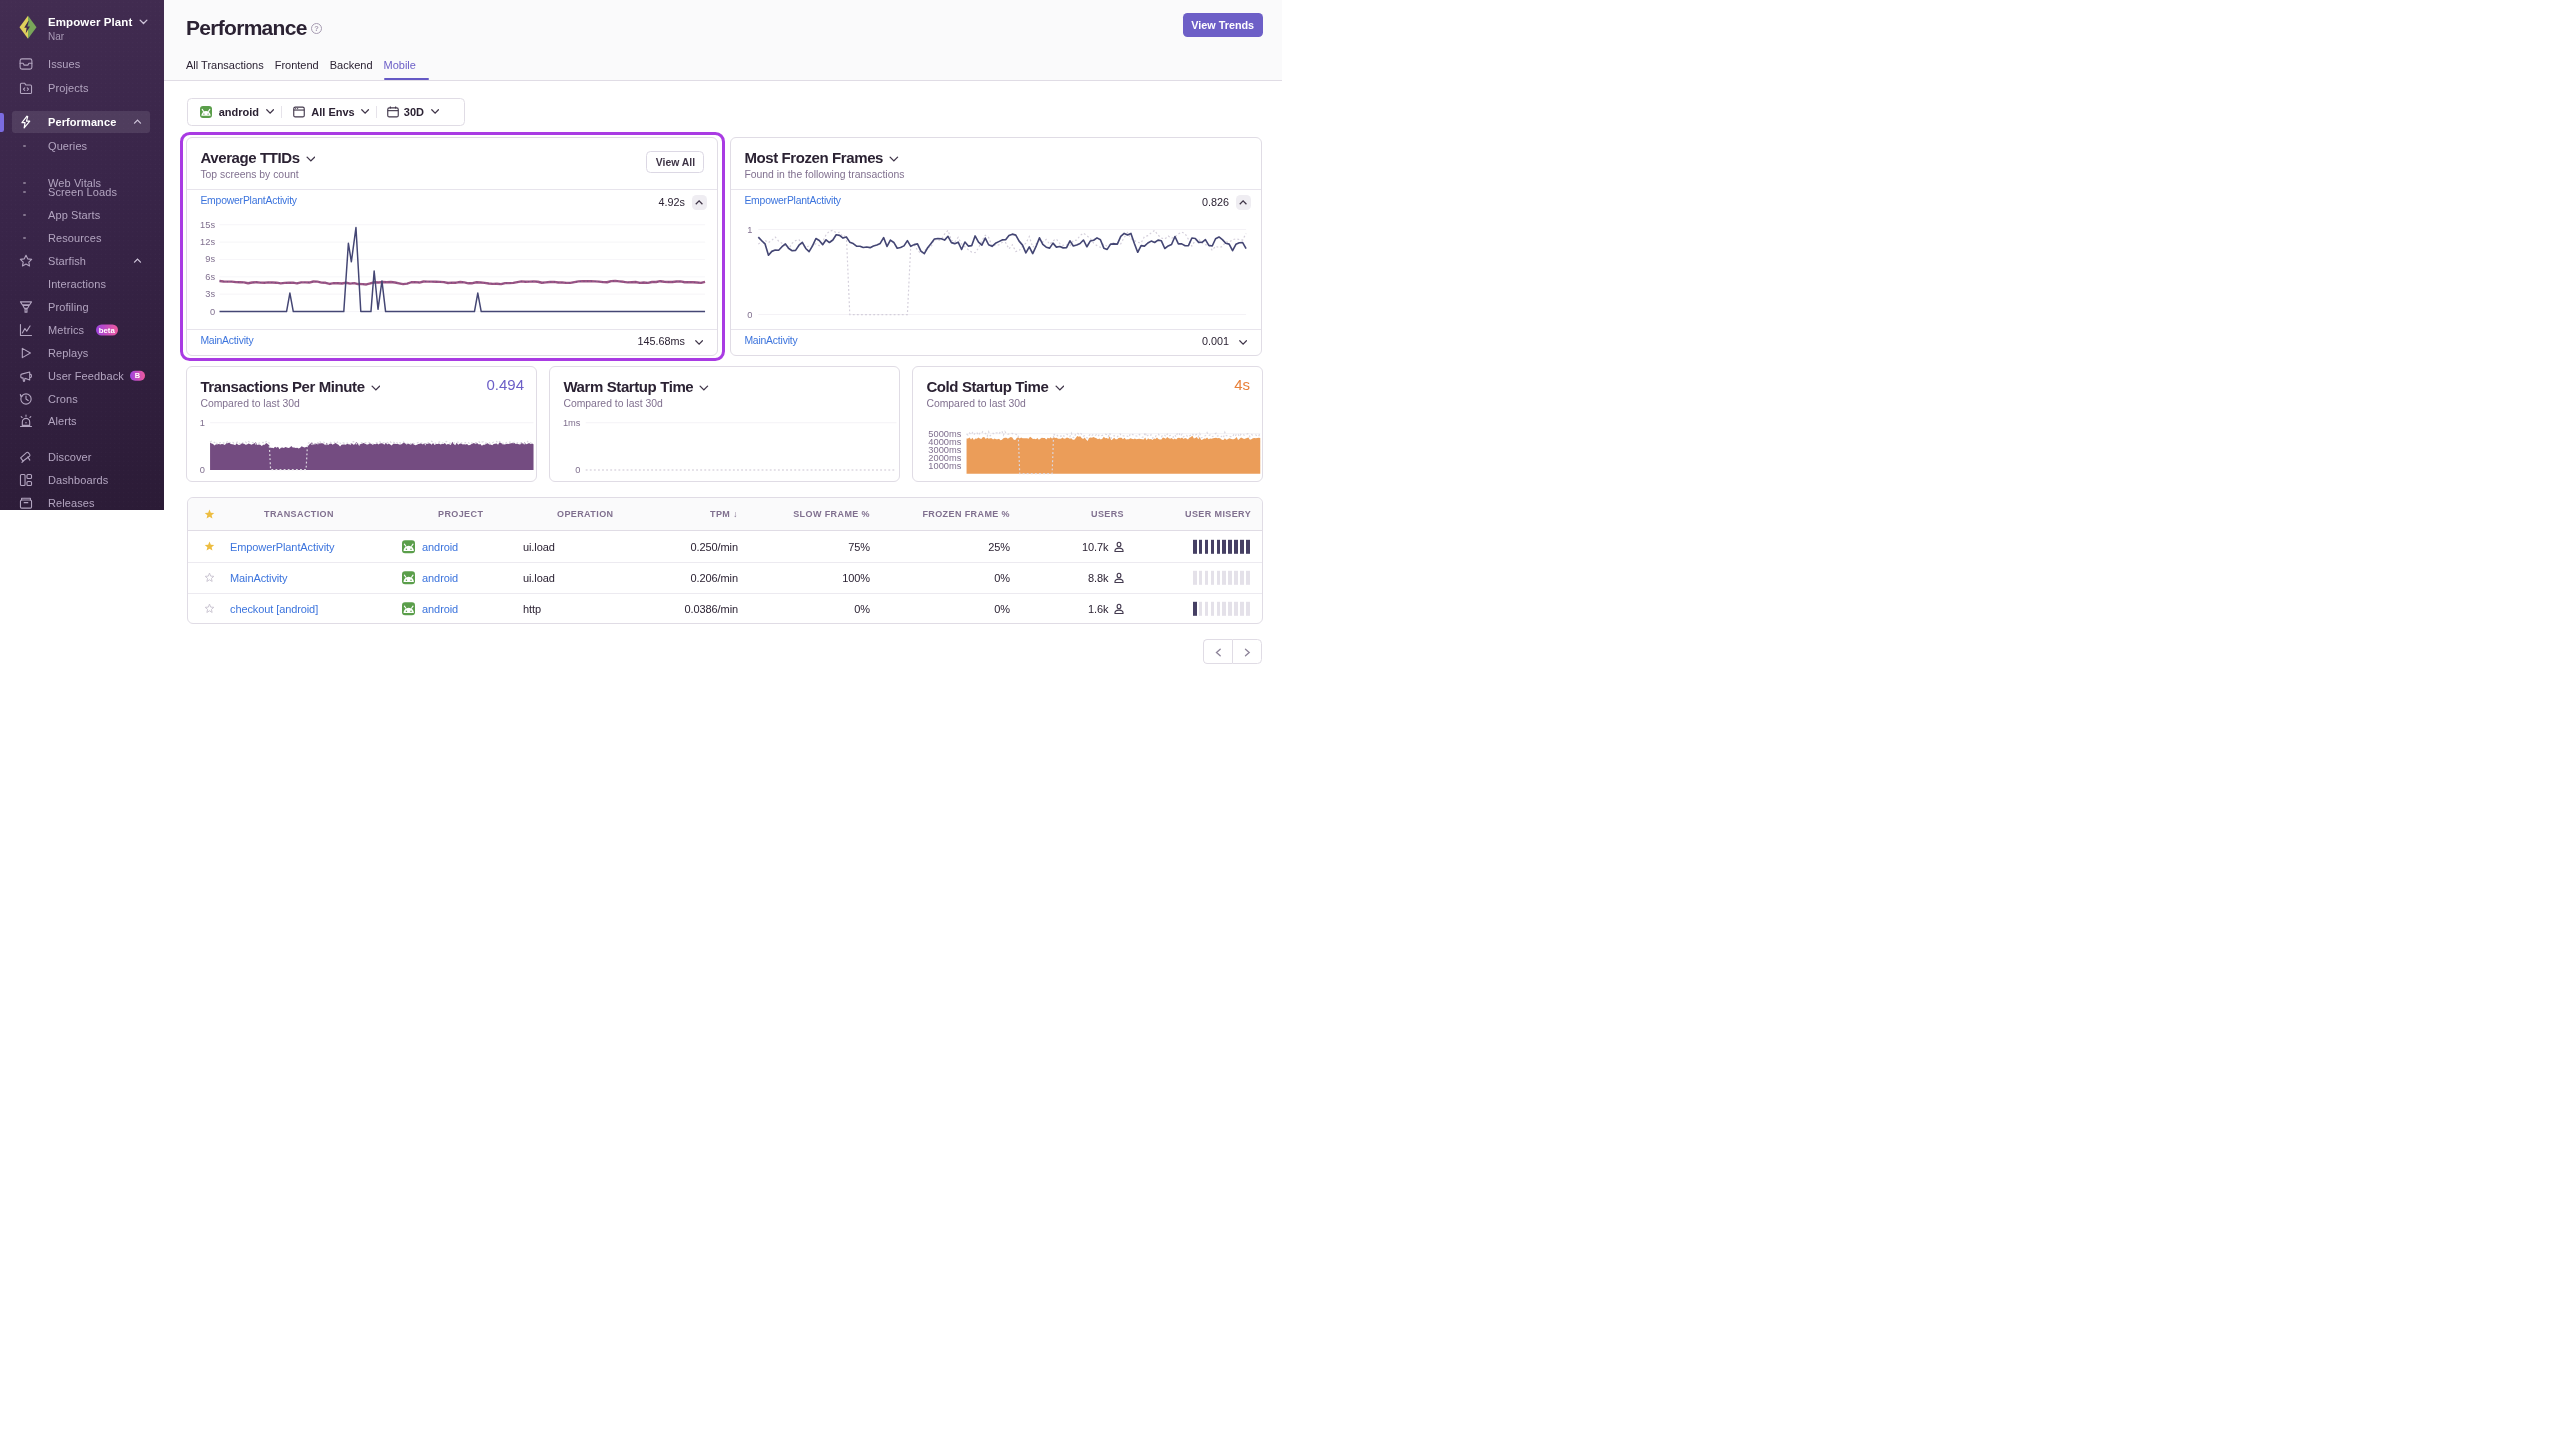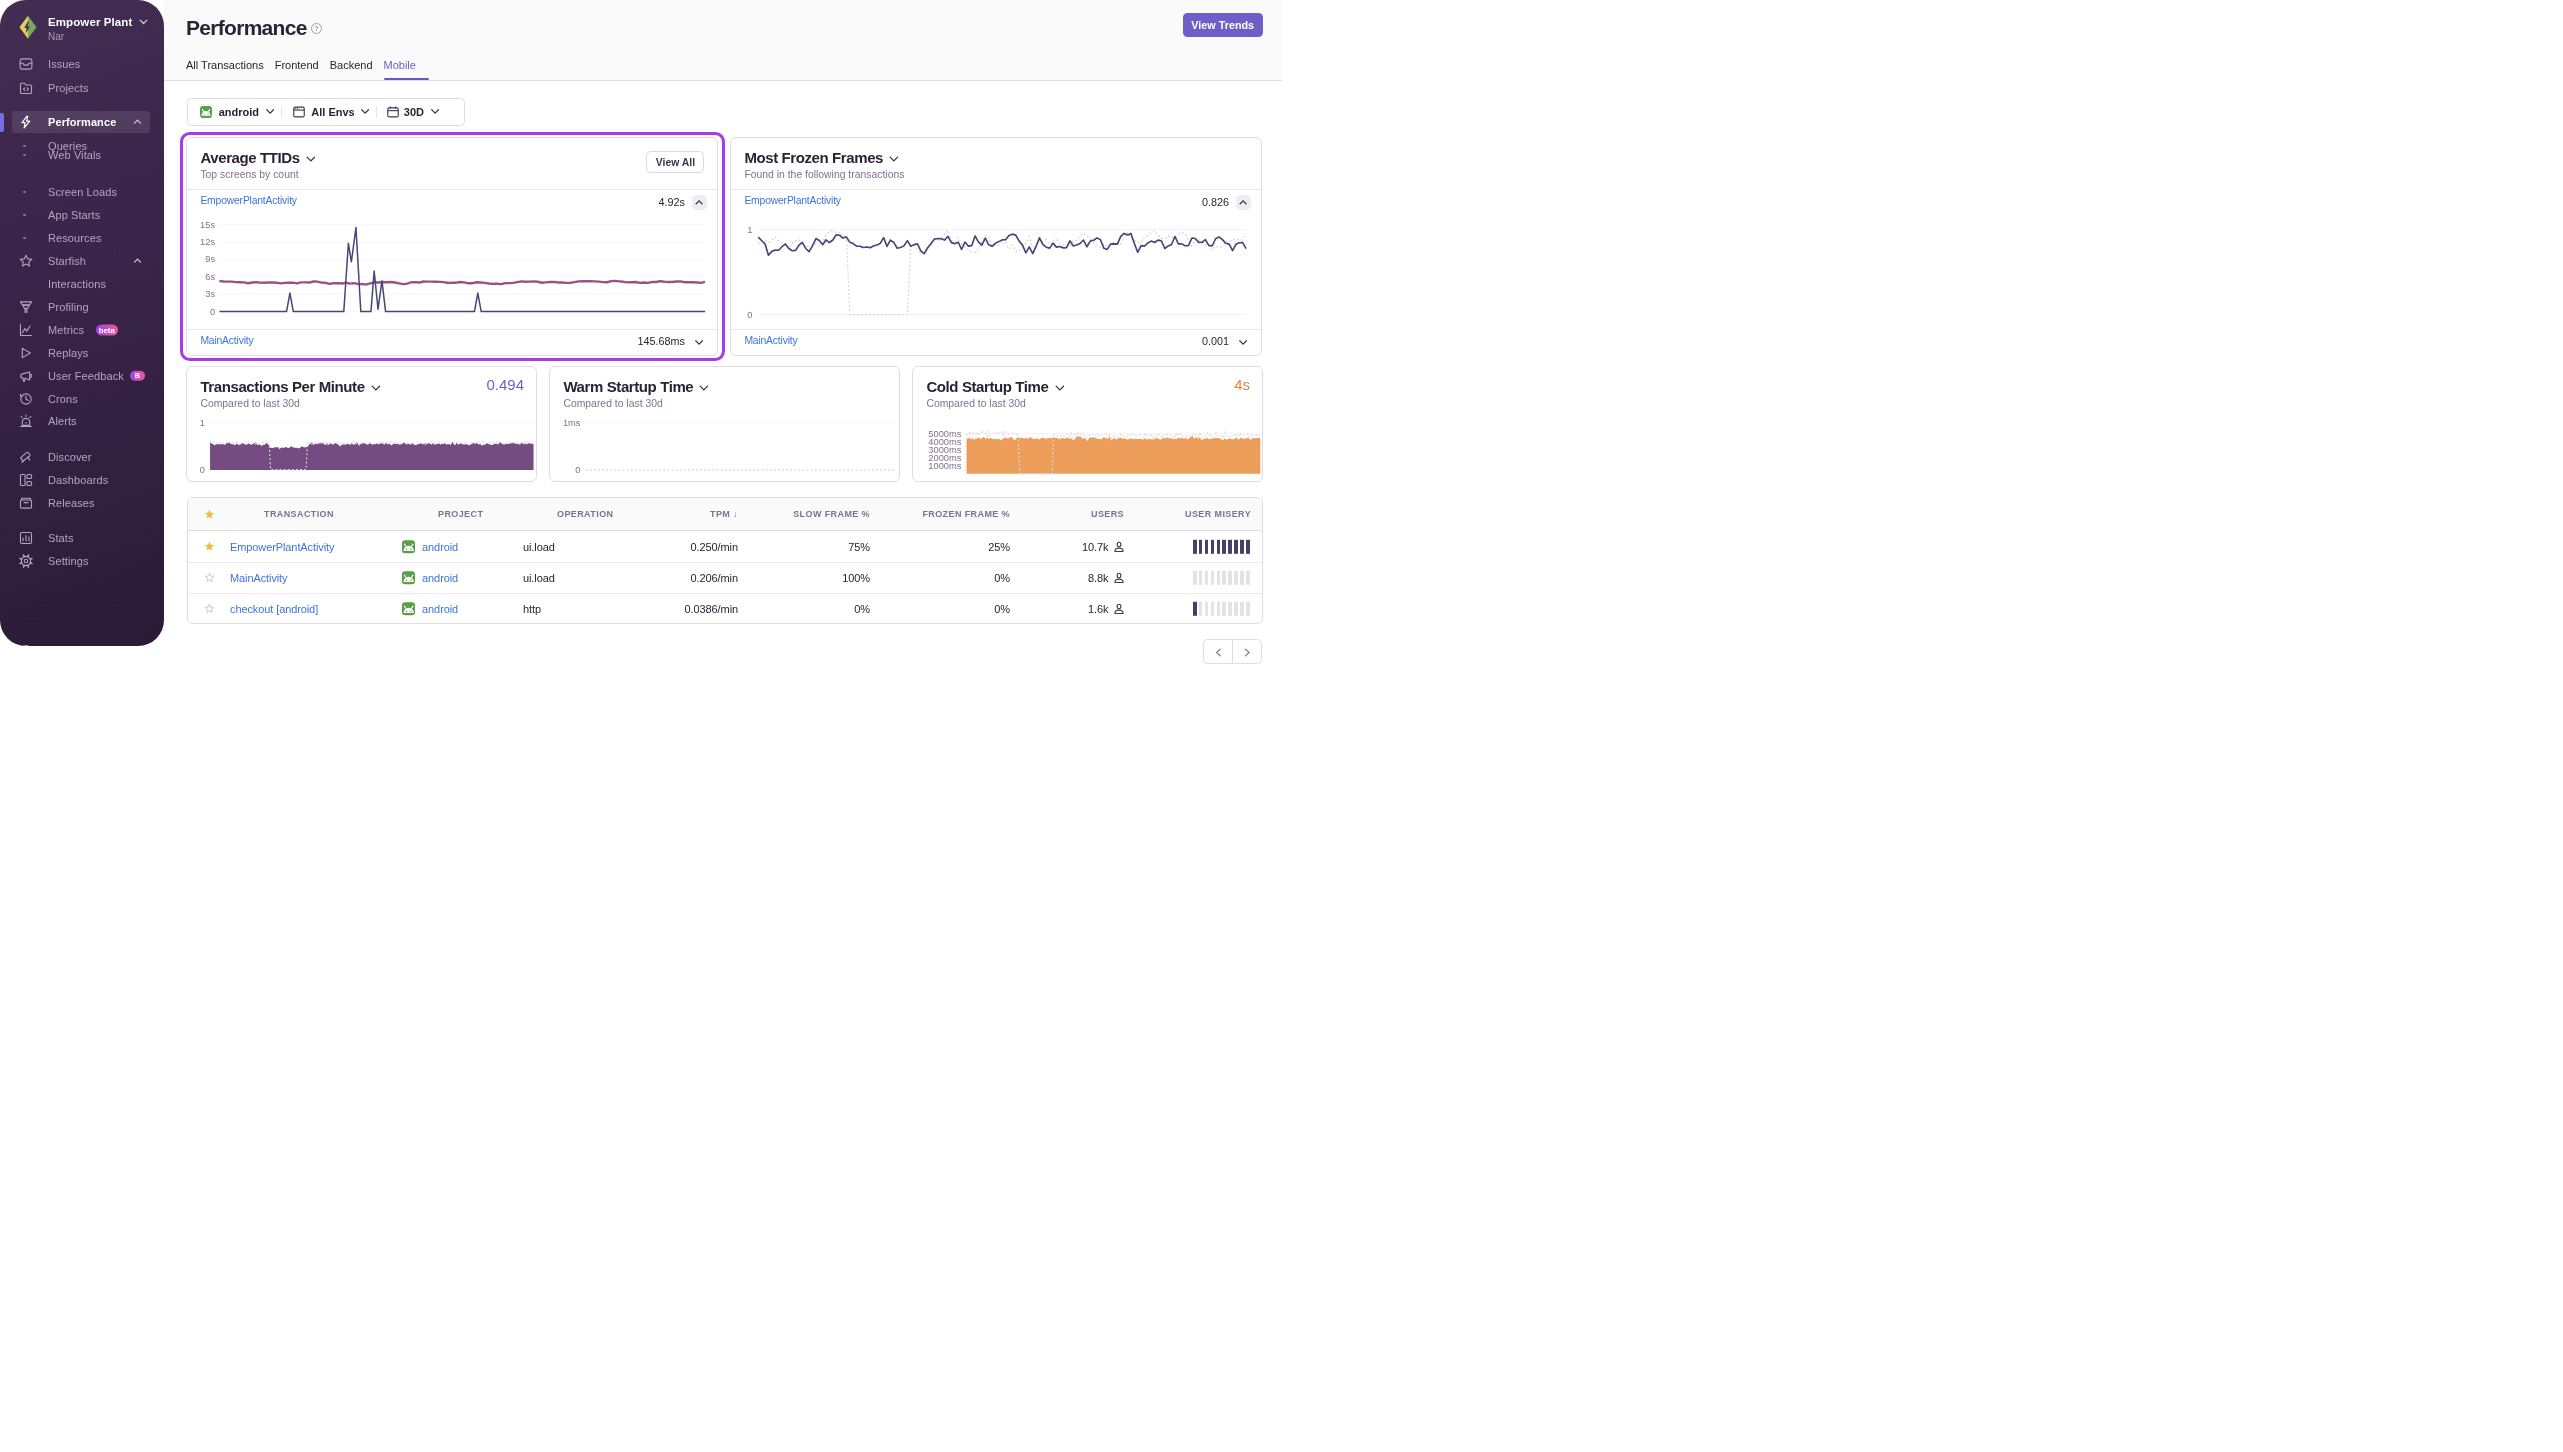--- a/index.html
+++ b/index.html
@@ -1,20 +1,20 @@
 <!DOCTYPE html>
 <html style="font-size:12px"><head>
 <meta charset="utf-8">
 <style>
 * { margin:0; padding:0; box-sizing:border-box; }
 html,body { width:1282px; height:726px; overflow:hidden; font-family:"Liberation Sans", sans-serif; background:#fff; }
 #app { position:relative; width:1282px; height:726px; }
 
 
-#sb { position:absolute; left:0; top:0; width:164px; height:646px; background-image:radial-gradient(rgba(255,255,255,0.028) 0.4px, transparent 0.7px), linear-gradient(160deg,#432d52 0%,#392549 40%,#2b1b36 100%); background-size:4.5px 4.5px, 100% 100%; overflow:hidden;border-radius:26px; }
+#sb { position:absolute; left:0; top:0; width:164px; height:510px; background-image:radial-gradient(rgba(255,255,255,0.028) 0.4px, transparent 0.7px), linear-gradient(160deg,#432d52 0%,#392549 40%,#2b1b36 100%); background-size:4.5px 4.5px, 100% 100%; overflow:hidden; }
 #sb .org { position:absolute; left:18px; top:15px; }
 #sb .orgname { position:absolute; left:48px; top:15.6px; color:#fff; font-size:11.5px; font-weight:bold; white-space:nowrap; letter-spacing:0.1px;}
 #sb .orgsub { position:absolute; left:48px; top:30.5px; color:#a89ab5; font-size:10px; }
 .navitem { position:absolute; left:0; width:164px; height:22px; color:#b3a5c0; font-size:11px; }
 .navitem .lbl { position:absolute; left:48px; top:50%; transform:translateY(-50%); white-space:nowrap; letter-spacing:0.1px;}
 .navitem .ic { position:absolute; left:18.6px; top:50%; transform:translateY(-50%); width:14px; height:14px; }
 .navitem .ic svg { display:block; width:100%; height:100%; }
 .navitem .dot { position:absolute; left:23.4px; top:50%; margin-top:-1.3px; width:2.6px; height:2.6px; border-radius:50%; background:#84768f; }
 .navitem.active-bg { left:12px; width:138px; background:rgba(255,255,255,0.10); border-radius:3px; }
 .navitem.active-bg .ic { left:6.7px; }
@@ -131,21 +131,21 @@
         </span>
         <span class="lbl">Performance</span>
         <svg class="chev" viewBox="0 0 12 12">
           <path d="M2 7.5 L6 3.5 L10 7.5" stroke="#cfc5da" stroke-width="1.7" fill="none" stroke-linecap="round"></path>
         </svg>
       </div>
 <div class="navitem" style="top:135px;">
         <span class="dot"></span>
         <span class="lbl">Queries</span>
       </div>
-<div class="navitem" style="top:144px;">
+<div class="navitem" style="top:172px;">
         <span class="dot"></span>
         <span class="lbl">Web Vitals</span>
       </div>
 <div class="navitem" style="top:181px;">
         <span class="dot"></span>
         <span class="lbl">Screen Loads</span>
       </div>
 <div class="navitem" style="top:204px;">
         <span class="dot"></span>
         <span class="lbl">App Starts</span>

